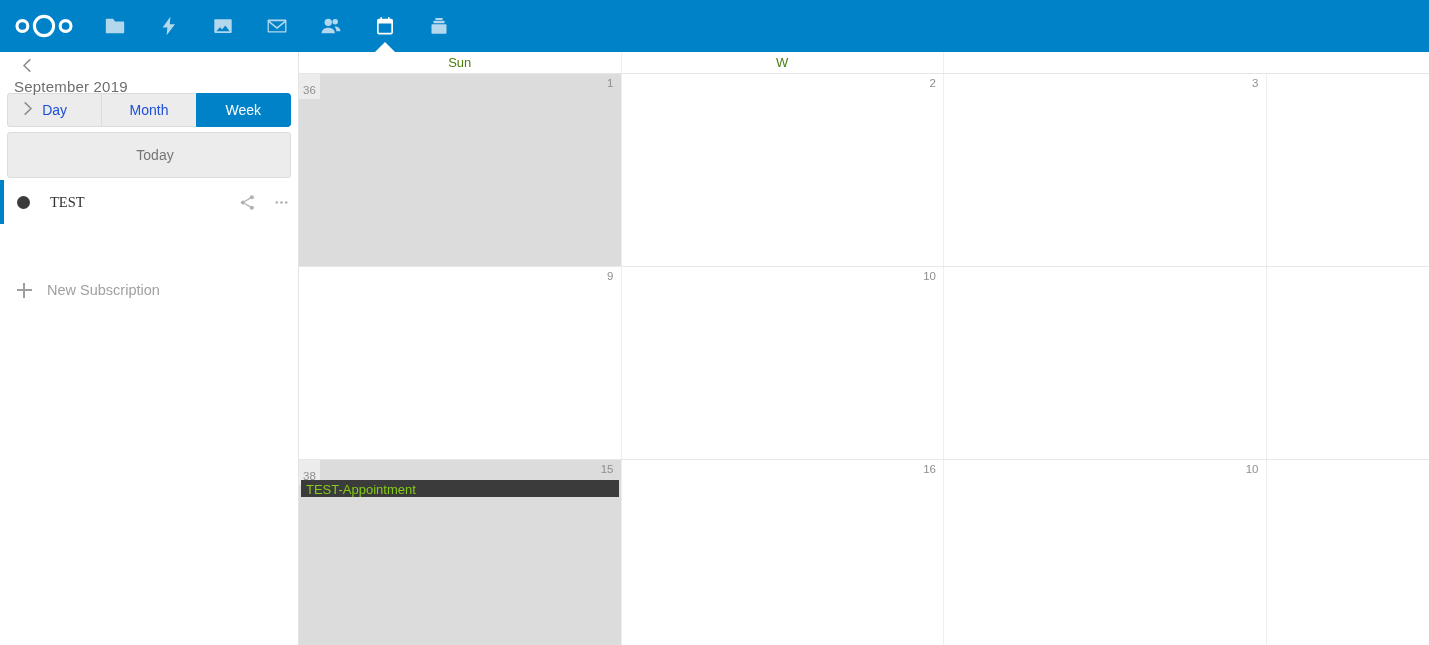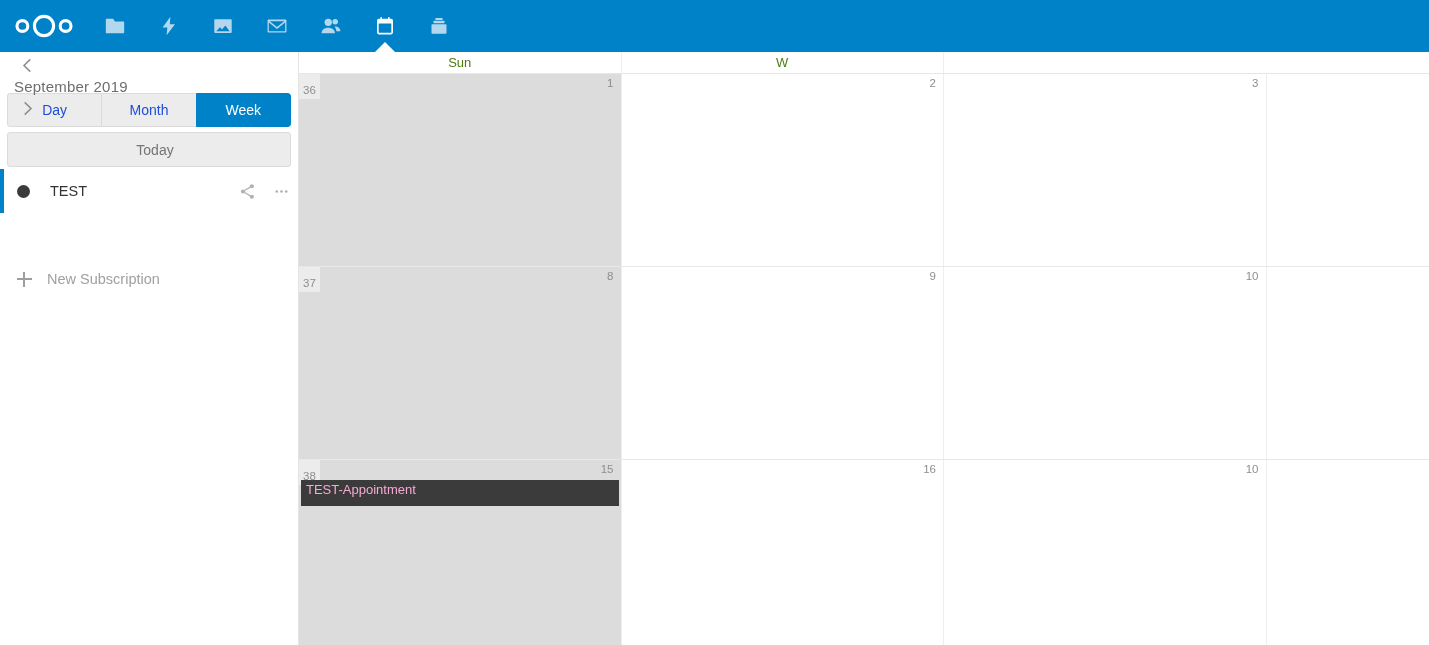--- a/index.html
+++ b/index.html
@@ -91,21 +91,21 @@
   }
   .vbtn:first-child { border-radius: 3px 0 0 3px; }
   .vbtn:last-child { border-right: 1px solid #dbdbdb; border-radius: 0 3px 3px 0; }
   .vbtn.active {
     background: #0082c9;
     border-color: #0082c9;
     color: #ffffff;
   }
   #todaybtn {
     margin: 5px 7px 0 7px;
-    height: 35px;
+    height: 46px;
     background: #ececec;
     border: 1px solid #dbdbdb;
     border-radius: 3px;
     font-size: 14px;
     color: #757575;
     display: flex; align-items: center; justify-content: center;
     cursor: pointer;
     padding-left: 12px;
   }
 
@@ -125,21 +125,21 @@
     content: ""; position: absolute; background: #555;
   }
   .sb-action .plus::before { left: 9px; top: 3px; width: 2px; height: 15px; }
   .sb-action .plus::after  { top: 9px; left: 3px; height: 2px; width: 15px; }
   .sb-action .lbl {
     margin-left: 13px;
     font-size: 14.5px;
     color: #a0a0a0;
   }
 
-  #cal-list { margin-top: 2px; }
+  #cal-list { margin-top: 2px; font-family: Liberation Serif, serif; }
   .cal-row {
     height: 44px;
     display: flex; align-items: center;
     position: relative;
     padding-left: 14px;
     cursor: pointer;
   }
   .cal-row.selected::before {
     content: "";
     position: absolute; left: 0; top: 0;
@@ -213,23 +213,23 @@
     min-width: 21px;
     padding: 10px 3px 3px 4px;
     font-size: 11.5px;
     color: #8e8e8e;
     background: #ececec;
   }
   .evt {
     position: absolute;
     left: 2px; right: 2px;
     top: 20px;
-    height: 26px;
+    height: 17px;
     background: #3b3b3b;
-    color: #f9a8d4;
+    color: #84cc16;
     font-size: 13px;
     line-height: 19px;
     padding-left: 5px;
     white-space: nowrap;
     overflow: hidden;
     cursor: pointer;
   }
 </style>
 </head>
 <body>
@@ -374,24 +374,20 @@
     </div>
     <div class="daycell">
       <span class="daynum">3</span>
     </div>
     <div class="daycell">
       <span class="daynum"></span>
     </div>
   </div>
 
   <div class="weekrow">
-    <div class="daycell weekend">
-      <span class="weeknum">37</span>
-      <span class="daynum">8</span>
-    </div>
     <div class="daycell">
       <span class="daynum">9</span>
     </div>
     <div class="daycell">
       <span class="daynum">10</span>
     </div>
     <div class="daycell">
       <span class="daynum"></span>
     </div>
   </div>

